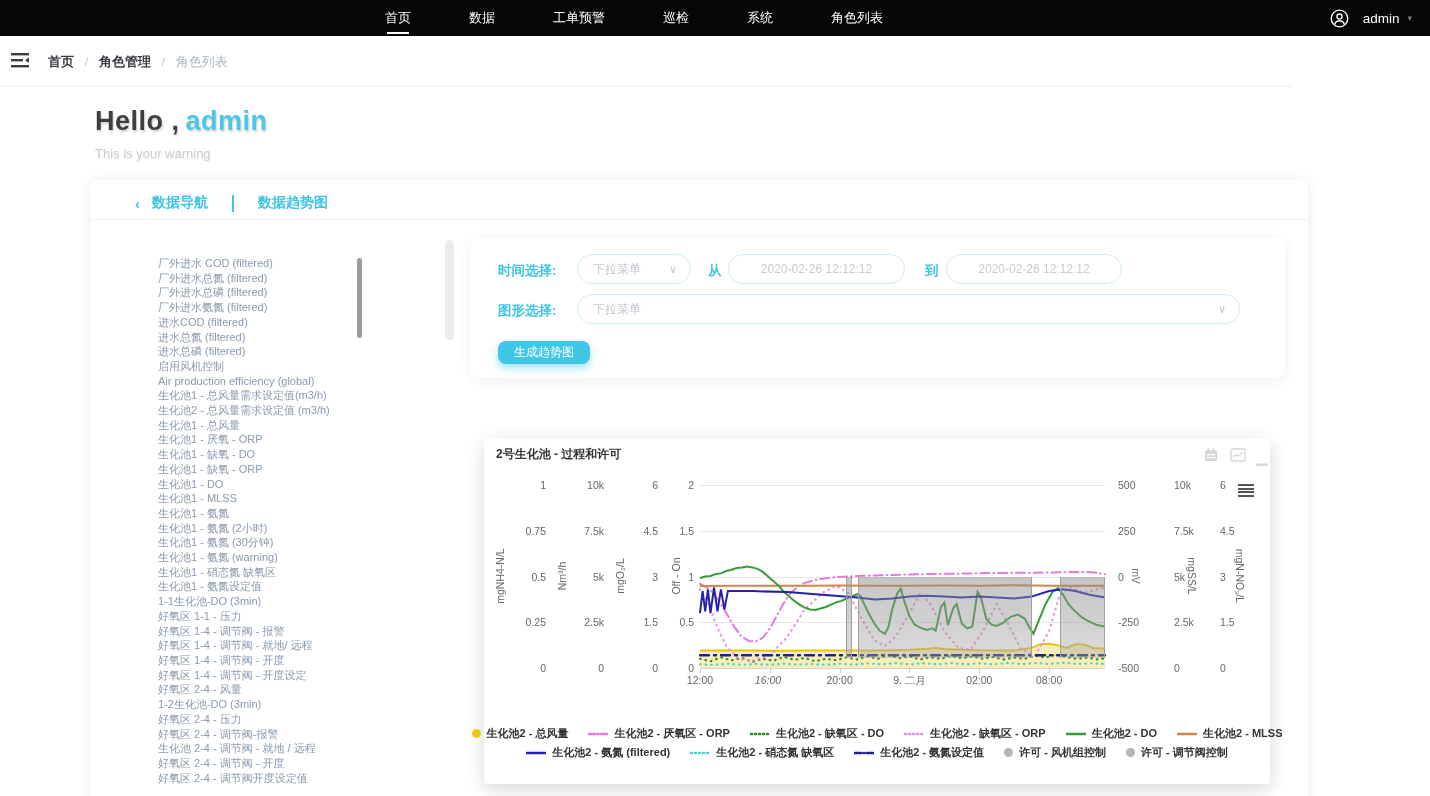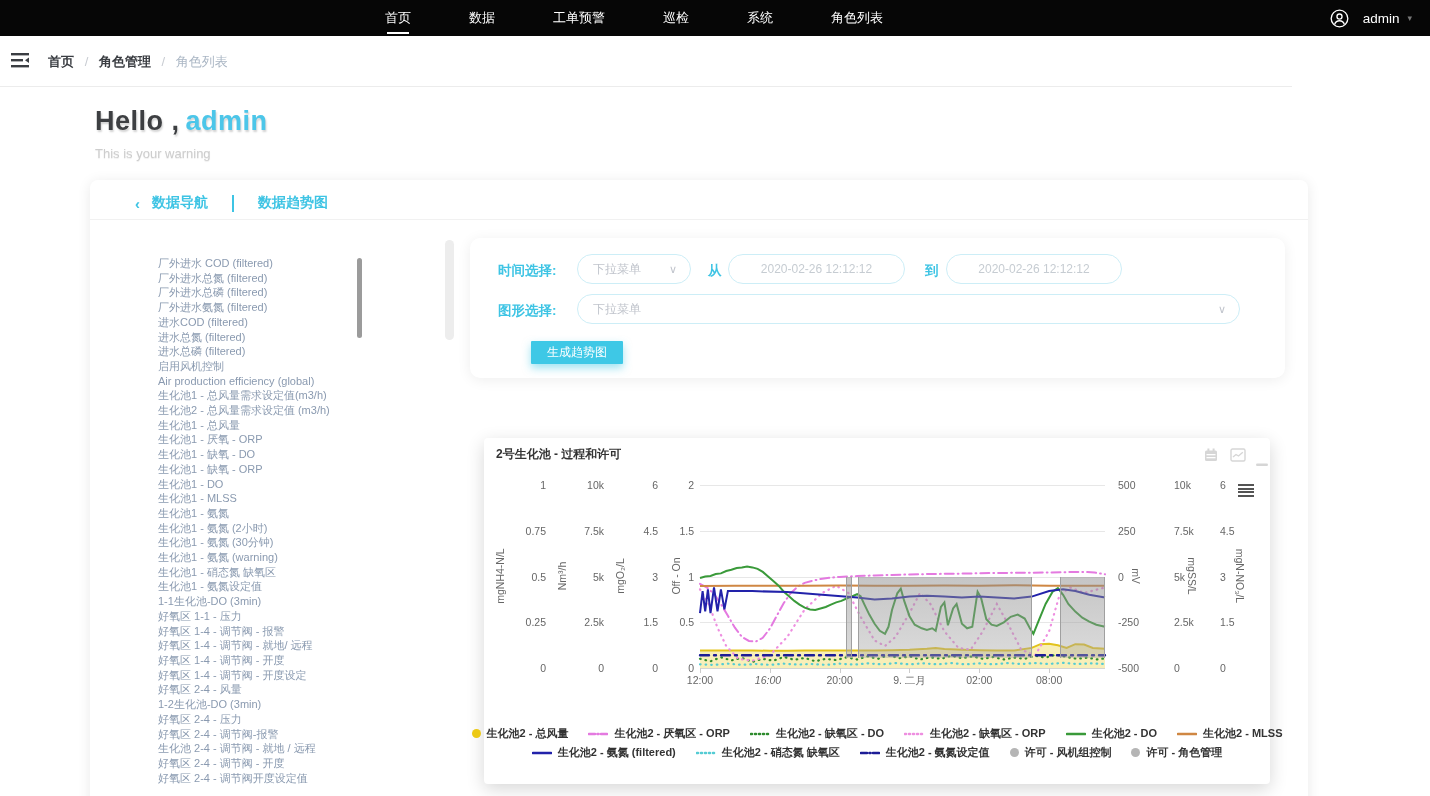--- a/index.html
+++ b/index.html
@@ -36,23 +36,23 @@
   #list-track{position:absolute;left:355px;top:60px;width:9px;height:100px;background:#ededed;border-radius:5px;cursor:pointer;}
   
   #formcard{position:absolute;left:380px;top:58px;width:815px;height:140px;background:#fff;border-radius:10px;
     box-shadow:0 2px 14px rgba(0,0,0,.07);}
   .flabel{position:absolute;font-size:13.5px;font-weight:700;color:#3ec4e4;}
   .pill{position:absolute;height:30px;border:1.5px solid #cdeef7;border-radius:16px;box-sizing:border-box;
     font-size:12px;color:#c0c4cc;display:flex;align-items:center;background:#fff;cursor:pointer;}
   .pill .ph{padding-left:15px;}
   .pill .chev{position:absolute;right:13px;color:#c0c4cc;font-size:11px;}
   .pill.center{justify-content:center;color:#c6ccd2;}
-  #gen-btn{position:absolute;left:28px;top:103px;width:92px;height:23px;background:#3ec8e6;border-radius:1px;
+  #gen-btn{position:absolute;left:28px;top:103px;width:92px;height:23px;background:#3ec8e6;border-radius:8px;
     color:#fff;font-size:12px;display:flex;align-items:center;justify-content:center;cursor:pointer;
-    box-shadow:0 4px 9px rgba(62,200,230,.5);margin-left:33px;}
+    box-shadow:0 4px 9px rgba(62,200,230,.5);}
   
   #chartcard{position:absolute;left:394px;top:258px;width:786px;height:346px;background:#fff;border-radius:4px;
     box-shadow:0 5px 18px rgba(0,0,0,.16);}
   #chart-title{position:absolute;left:12px;top:8px;font-size:12px;font-weight:700;color:#333;}
   .cicon{position:absolute;top:10px;cursor:pointer;}
   #burger{position:absolute;left:754px;top:46px;width:16px;height:13px;cursor:pointer;}
   #burger div{height:2px;background:#545454;margin-bottom:1.6px;}
   #plot{position:absolute;left:216px;top:47px;width:405px;height:183px;}
   .grid{position:absolute;left:0;width:405px;height:1px;background:#e7e7e7;}
   .grid.bottomline{background:#d4d4d4;}
@@ -351,18 +351,18 @@
               <line x1="1" y1="3" x2="19" y2="3" stroke="#1d1d96" stroke-width="2.6" stroke-linecap="round" stroke-dasharray="6,2.5,1,2.5"></line>
             </svg>
             <span>生化池2 - 氨氮设定值</span>
           </span>
           <span class="litem">
             <span class="ldot" style="background: rgb(181, 181, 181);"></span>
             <span>许可 - 风机组控制</span>
           </span>
           <span class="litem">
             <span class="ldot" style="background: rgb(181, 181, 181);"></span>
-            <span>许可 - 角色管理</span>
+            <span>许可 - 调节阀控制</span>
           </span>
         </div>
       </div>
   </div>
 </div>
 
 </body></html>

